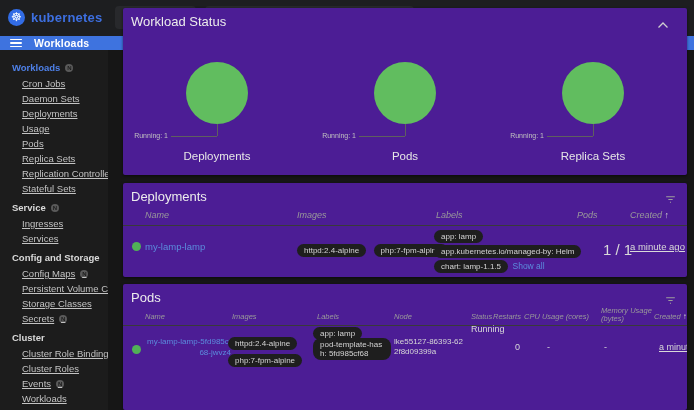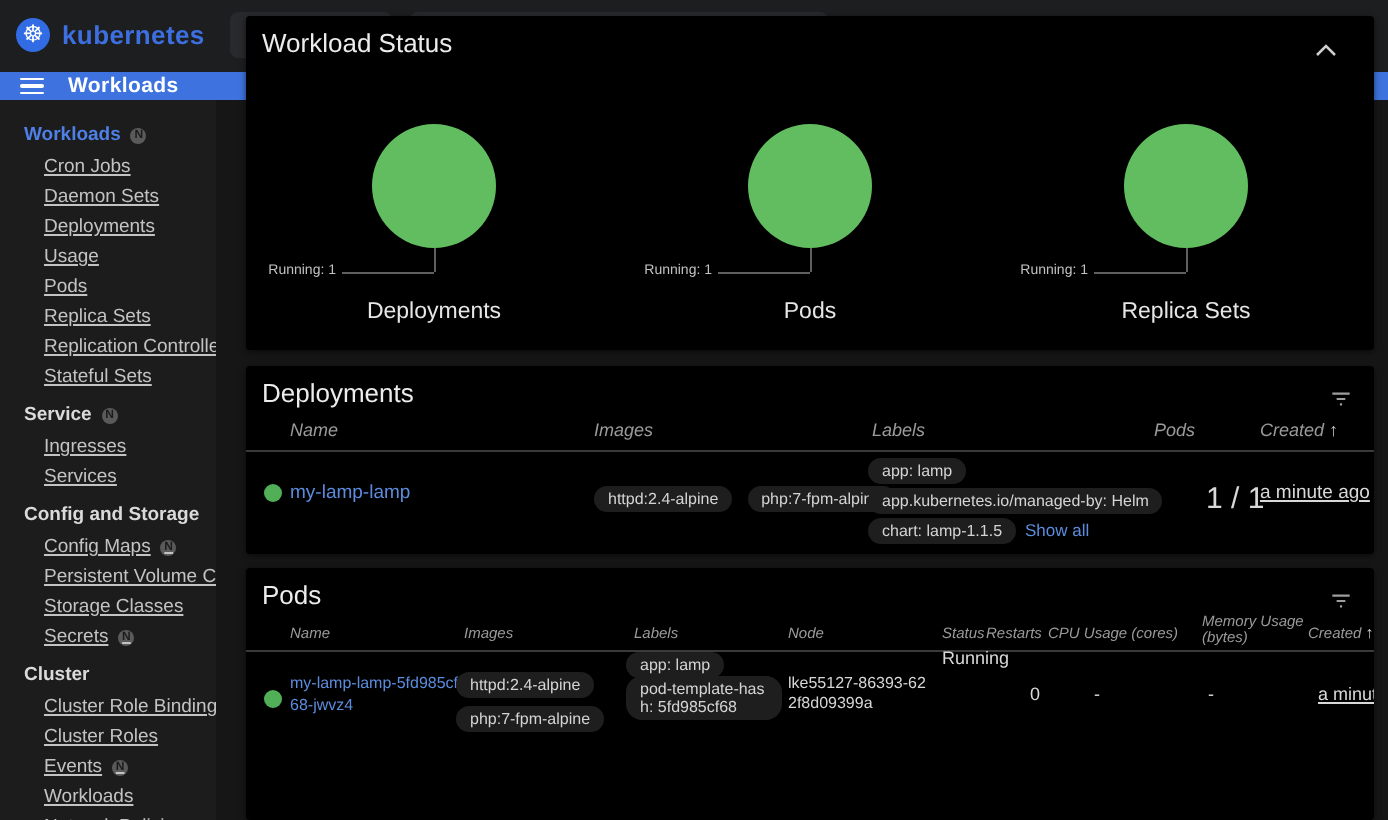--- a/index.html
+++ b/index.html
@@ -38,42 +38,42 @@
              padding-top:9px; overflow:hidden; }
   .s-sec, .s-item { display:flex; align-items:center; cursor:pointer; white-space:nowrap; }
   .s-sec { height:17px; padding-left:12px; color:#dadada; font-size:9.5px; font-weight:bold; margin-top:3px; }
   .s-sec:first-child { margin-top:0; }
   .s-sec.active { color:#4e80e8; }
   .s-item { height:15px; padding-left:22px; color:#c3c3c3; font-size:9.5px;text-decoration:underline; }
   .nbadge { width:8px; height:8px; border-radius:50%; background:#5a5a5a; color:#1c1c1c;
             font-size:6px; font-weight:bold; line-height:8px; text-align:center; margin-left:5px; flex:0 0 auto; }
 
   
-  .card { position:absolute; left:123px; width:564px; background:#000000; border-radius:2px;
+  .card { position:absolute; left:123px; width:564px; background:#4c1d95; border-radius:2px;
           box-shadow:0 1px 3px rgba(0,0,0,.55); overflow:hidden;padding-left:40px; }
   .card-title { position:absolute; left:8px; top:6px; color:#ececec; font-size:13px; font-weight:500; }
   .funnel { position:absolute; right:10px; top:10px; cursor:pointer; }
   .collapse { position:absolute; right:18px; top:13px; cursor:pointer; }
 
   
   #card-status { top:8px; height:167px; }
   .charts { position:absolute; left:0; right:0; top:38px; height:122px; display:flex; }
   .chart { flex:1; position:relative; }
   .pie { position:absolute; left:calc(50% - 31px); top:16px; width:62px; height:62px;
          border-radius:50%; background:#61bd5f; }
   .vline { position:absolute; left:50%; top:78px; width:1px; height:12px; background:#5f5f5f; }
   .hline { position:absolute; right:50%; top:90px; width:46px; height:1px; background:#5f5f5f; }
   .run-label { position:absolute; right:calc(50% + 49px); top:86px; color:#c0c0c0; font-size:7px; white-space:nowrap; }
   .chart-name { position:absolute; left:0; top:104px; width:100%; text-align:center;
                 color:#e6e6e6; font-size:11.5px; }
 
   
   .th { position:absolute; color:#9a9a9a; white-space:nowrap;font-style:italic; }
   .td { position:absolute; color:#d9d9d9; white-space:nowrap; }
-  .link { color:#5b8cdd; cursor:pointer; }
+  .link { color:#5b8cdd; cursor:pointer;text-align:right; }
   .chip { display:inline-block; background:#1e1e1e; color:#d4d4d4; border-radius:8px;
           padding:2px 7px; font-size:8px; white-space:nowrap; }
   .dot { position:absolute; width:9px; height:9px; border-radius:50%; background:#51b057; }
   .underline { text-decoration:underline; }
   .divider { position:absolute; left:0; right:0; height:1px; background:#3a3a3a; }
   .sort-arrow { font-size:9px; color:#cfcfcf; }
 
   
   #card-deployments { top:183px; height:94px; }
   #card-deployments .th { top:27px; font-size:9px; }

